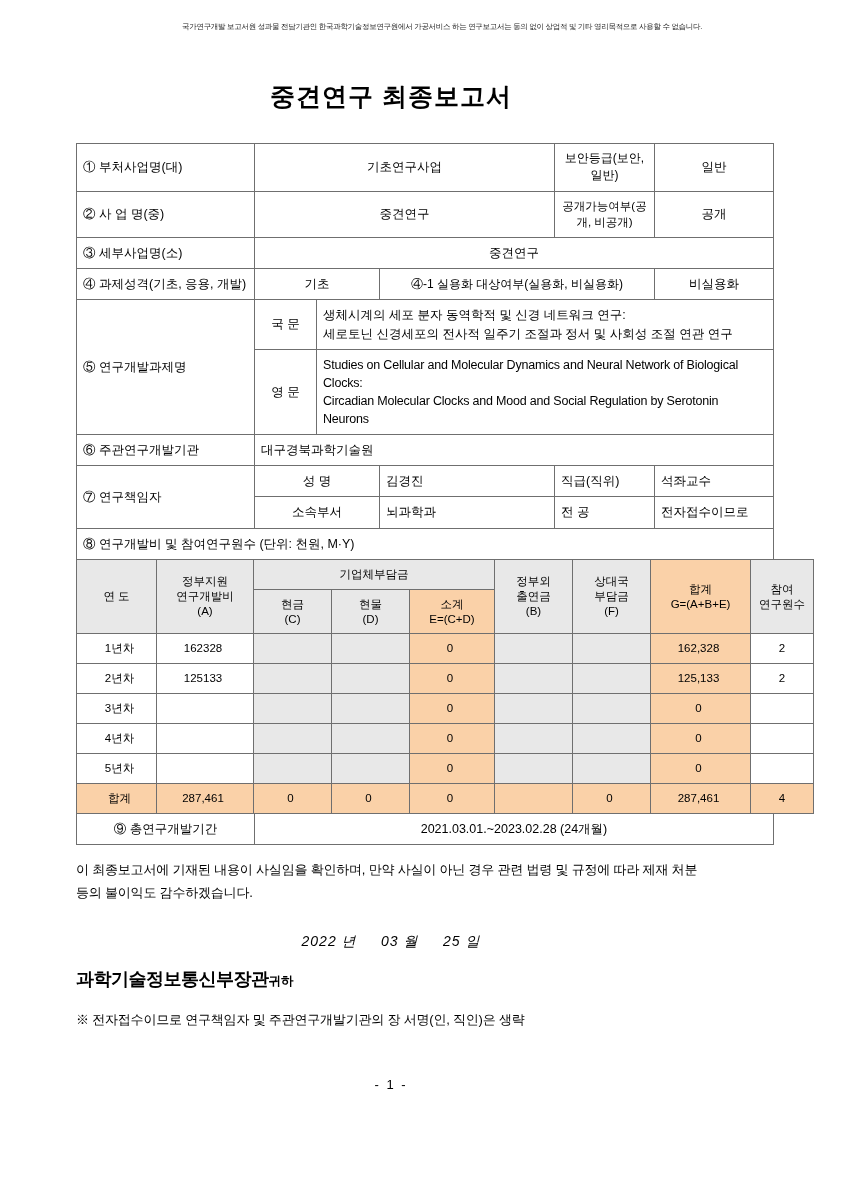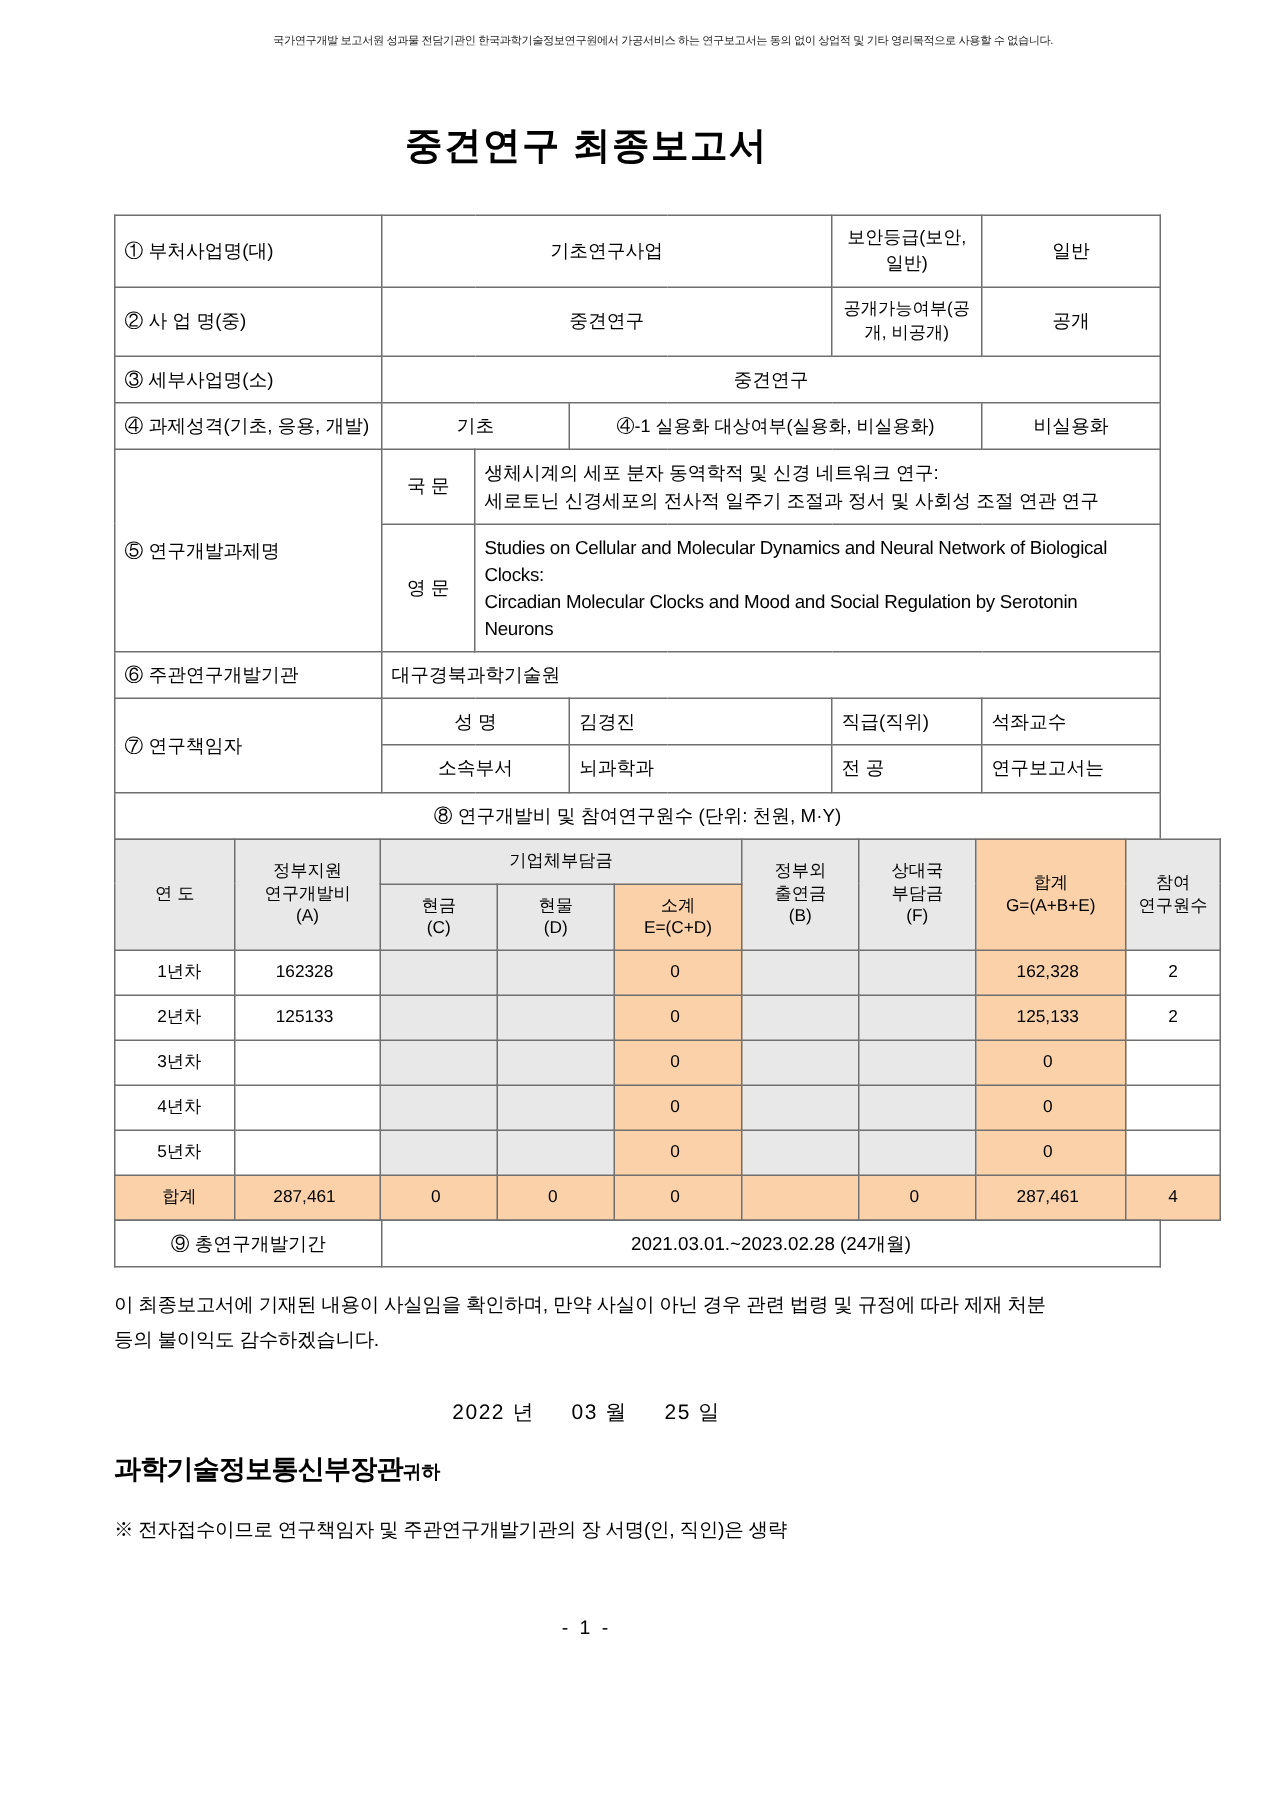--- a/index.html
+++ b/index.html
@@ -55,21 +55,21 @@
   .eng {
     font-size: 11px;
     letter-spacing: -0.2px;
     line-height: 1.4;
   }
   .kor-title {
     font-size: 12.5px;
     line-height: 1.5;
   }
   .section-head {
-    text-align: center;
+    text-align: left;
     font-size: 12.5px;
     padding: 8px 0;
   }
   
   table.budget {
     border-collapse: collapse;
     width: 100%;
     table-layout: fixed;
   }
   table.budget td {
@@ -89,20 +89,21 @@
     font-size: 13px;
     line-height: 1.75;
     margin-top: 14px;
     letter-spacing: -0.2px;
   }
   .date-line {
     text-align: center;
     font-size: 14px;
     margin-top: 28px;
     letter-spacing: 1px;
+    font-style: italic;
   }
   .sign-line {
     text-align: center;
     font-size: 13px;
     margin-top: 22px;
     letter-spacing: 0.5px;
   }
   .sign-line2 {
     text-align: center;
     font-size: 13px;
@@ -193,21 +194,21 @@
         <td class="l label-cell" rowspan="2">⑦ 연구책임자</td>
         <td class="c" colspan="2">성  명</td>
         <td class="l" colspan="2">김경진</td>
         <td class="l">직급(직위)</td>
         <td class="l">석좌교수</td>
       </tr>
       <tr>
         <td class="c" colspan="2">소속부서</td>
         <td class="l" colspan="2">뇌과학과</td>
         <td class="l">전  공</td>
-        <td class="l">연구보고서는</td>
+        <td class="l">전자접수이므로</td>
       </tr>
       <tr>
         <td class="section-head" colspan="7">⑧ 연구개발비 및 참여연구원수 (단위: 천원, M·Y)</td>
       </tr>
     </tbody>
   </table>
 
   <table class="budget" style="margin-top:-1px">
     <colgroup>
       <col style="width:80px">

